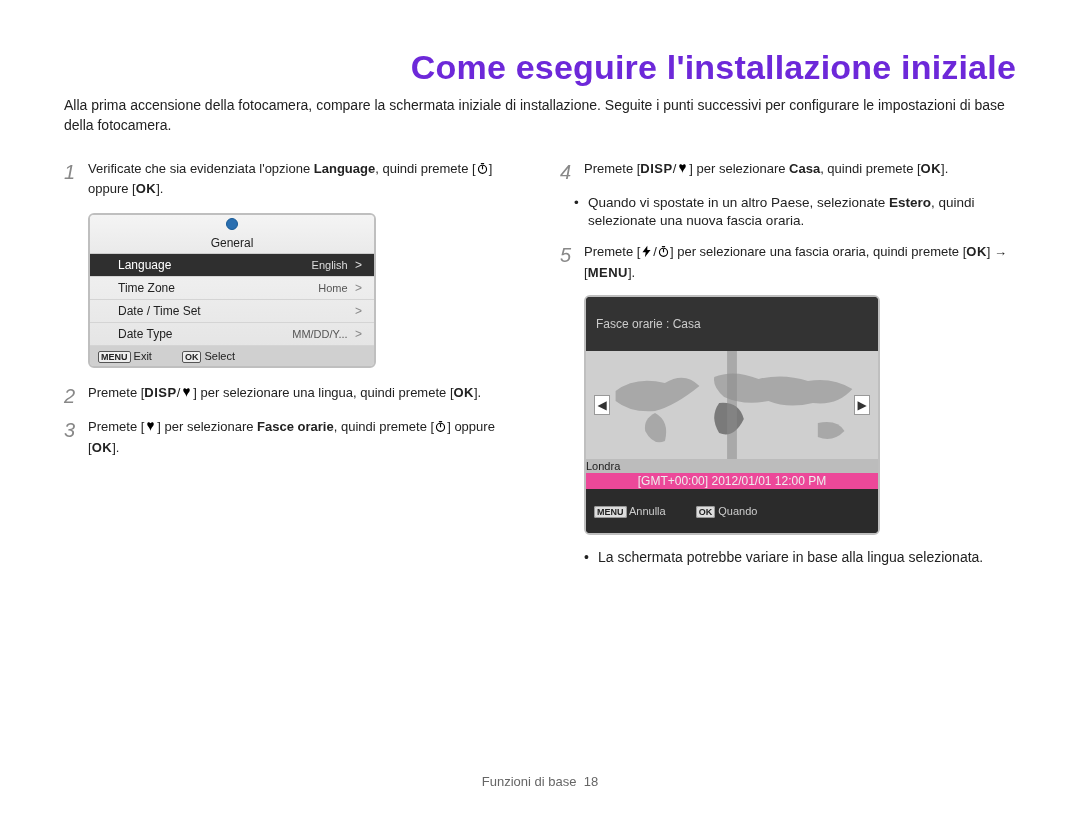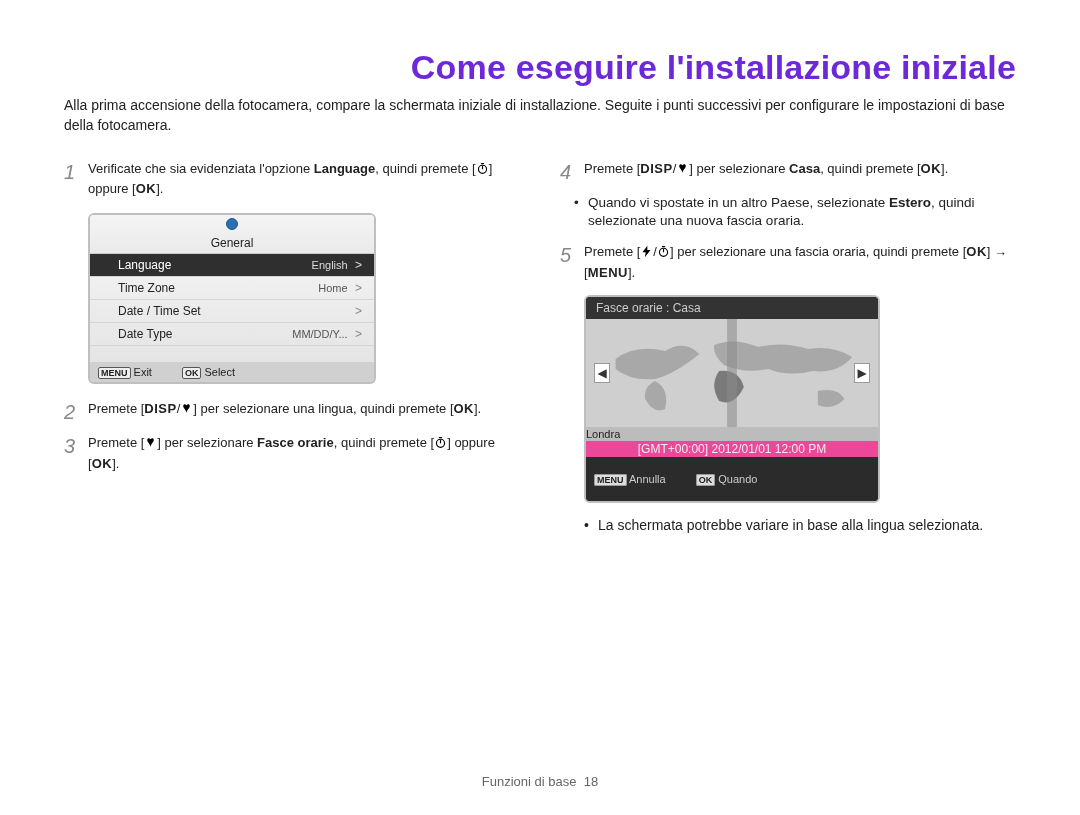--- a/index.html
+++ b/index.html
@@ -111,37 +111,36 @@
   .cam-row .chev { color:#888; margin-left:4px; }
   .cam-row.selected {
     background: #2f2f2f; color:#fff;
   }
   .cam-row.selected .val, .cam-row.selected .chev { color:#ddd; }
   .cam-footer {
     display:flex; gap:30px;
     padding: 4px 8px;
     background: #d0d0d0;
     font-size: 11px;
-    margin-top: 16px;
   }
   .cam-footer .btnlabel { font-weight:700; border:1px solid #555; border-radius:2px; padding:0 2px; font-size:9px; background:#eee;}
 
   
   .tz-screen {
     width: 296px;
     margin: 12px 0 10px 24px;
     border: 2px solid #bfbfbf;
     border-radius: 6px;
     overflow:hidden;
     background:#2a2a2a;
     font-size: 12px;
     color:#ddd;
   }
   .tz-header {
-    background:#333; padding:4px 10px; font-size:12px; color:#ccc;
+    background:#333; padding:20px 10px; font-size:12px; color:#ccc;
   }
   .tz-map {
     background:#cfcfcf;
     height: 108px;
     position: relative;
     display:flex; align-items:center; justify-content:space-between;
     padding: 0 8px;
   }
   .tz-map svg { position:absolute; left:0; right:0; top:0; bottom:0; width:100%; height:100%; }
   .tz-arrow {

